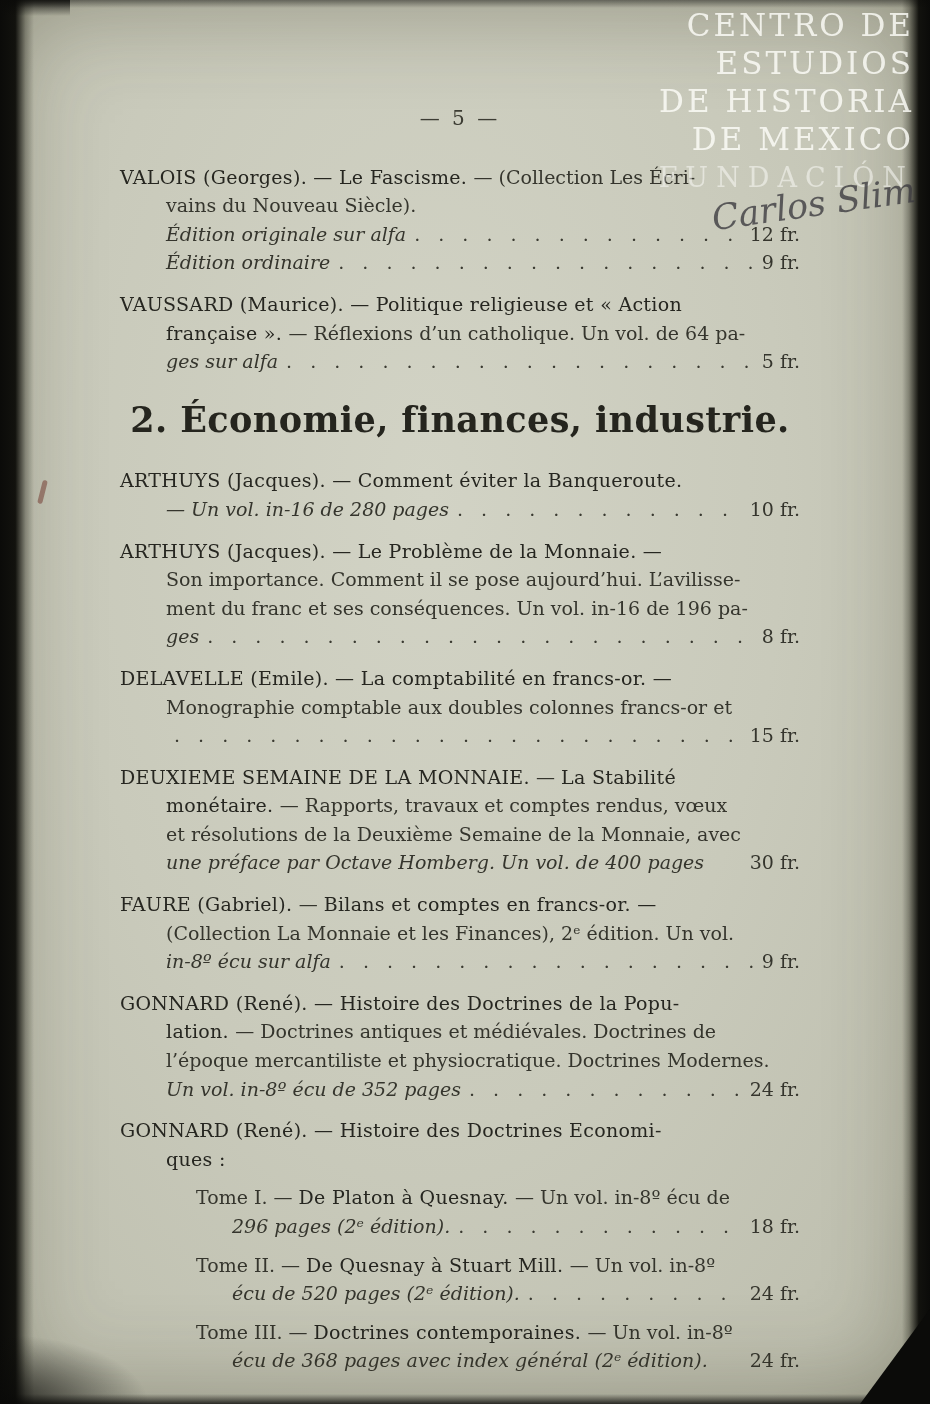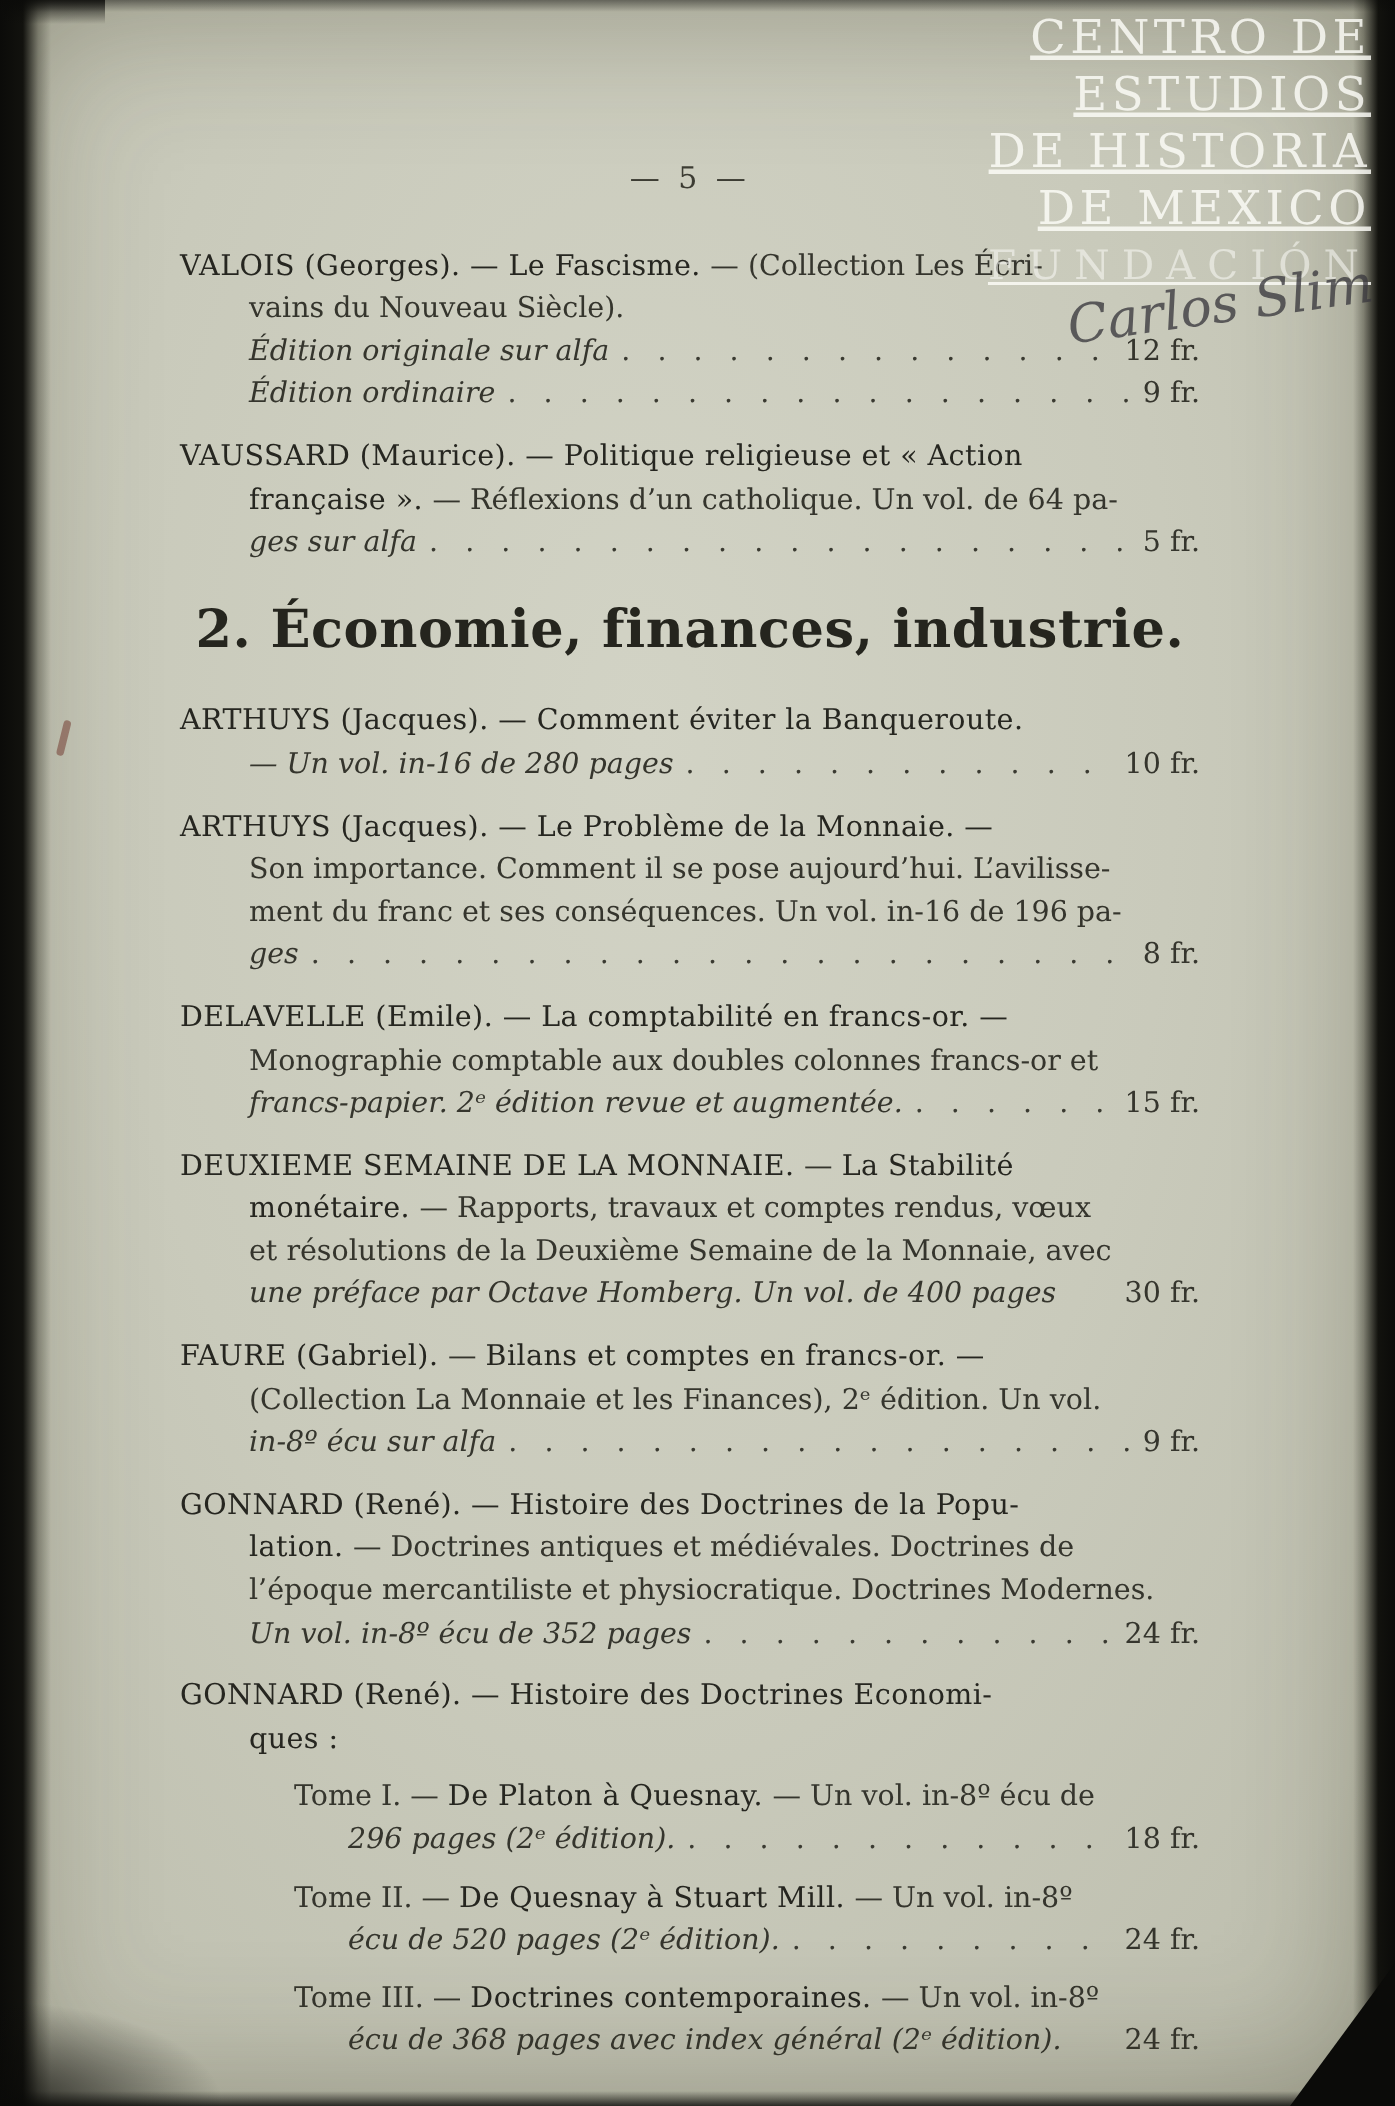--- a/index.html
+++ b/index.html
@@ -29,21 +29,21 @@
   .edge-left{position:absolute;top:0;bottom:0;left:0;width:34px;z-index:3;
     background:linear-gradient(90deg,#0b0b09 0,#12120e 45%,rgba(40,40,30,.35) 75%,rgba(40,40,30,0) 100%);}
   .edge-right{position:absolute;top:0;bottom:0;right:0;width:28px;z-index:3;
     background:linear-gradient(270deg,#0b0b09 0,#12120e 40%,rgba(40,40,30,.35) 75%,rgba(40,40,30,0) 100%);}
   .edge-top{position:absolute;left:0;right:0;top:0;height:8px;z-index:3;background:linear-gradient(180deg,rgba(10,10,8,0.45),rgba(10,10,8,0));}
   .edge-bottom{position:absolute;left:0;right:0;bottom:0;height:10px;z-index:3;background:linear-gradient(0deg,rgba(10,10,8,0.8),rgba(10,10,8,0));}
   .corner-tl{position:absolute;left:0;top:0;width:70px;height:16px;z-index:3;background:linear-gradient(180deg,rgba(11,11,9,0.85),rgba(11,11,9,0));}
   .corner-bl{position:absolute;left:0;bottom:0;width:150px;height:70px;z-index:3;background:radial-gradient(ellipse at 0% 100%,rgba(10,10,8,0.8) 0%,rgba(10,10,8,0) 70%);}
   .corner-br{position:absolute;right:0;bottom:0;width:70px;height:95px;z-index:3;background:#0b0b09;clip-path:polygon(100% 0,100% 100%,0 100%);}
   .pen-mark{position:absolute;left:40px;top:480px;width:5px;height:24px;z-index:2;background:rgba(110,50,40,0.5);transform:rotate(14deg);border-radius:3px;}
-  .watermark{position:absolute;top:6px;right:16px;z-index:4;text-align:right;color:rgba(252,252,248,0.82);pointer-events:none;text-decoration:underline;}
+  .watermark{position:absolute;top:6px;right:16px;z-index:4;text-align:right;color:rgba(252,252,248,0.82);pointer-events:none;}
   .wm-line{font-size:31px;line-height:38px;letter-spacing:3px;}
   .wm-foundation{font-size:27px;line-height:36px;letter-spacing:8px;color:rgba(250,250,246,0.55);margin-top:2px;}
   .signature{position:absolute;top:184px;right:14px;z-index:4;font-size:35px;font-style:italic;
     color:rgba(58,56,62,0.78);transform:rotate(-8deg);font-family:"DejaVu Serif","Liberation Serif",serif;}
 </style>
 </head>
 <body>
 
 <div class="page">
 
@@ -89,21 +89,20 @@
           <div class="line ind1 leader">
             <span class="txt"><span class="r">ges</span></span>
             <span class="dots"></span>
             <span class="price">8 fr.</span>
           </div>
         </div>
         <div class="entry">
           <div class="line ind0"><span class="txt"><span class="b">DELAVELLE (Emile). — La comptabilité en francs-or. —</span></span></div>
           <div class="line ind1"><span class="txt"><span class="r">Monographie comptable aux doubles colonnes francs-or et</span></span></div>
           <div class="line ind1 leader">
-            <span class="txt"><span class="r">francs-papier. 2ᵉ édition revue et augmentée.</span></span>
             <span class="dots"></span>
             <span class="price">15 fr.</span>
           </div>
         </div>
         <div class="entry">
           <div class="line ind0"><span class="txt"><span class="b">DEUXIEME SEMAINE DE LA MONNAIE. </span><span class="r">— </span><span class="b">La Stabilité</span></span></div>
           <div class="line ind1"><span class="txt"><span class="b">monétaire. </span><span class="r">— Rapports, travaux et comptes rendus, vœux</span></span></div>
           <div class="line ind1"><span class="txt"><span class="r">et résolutions de la Deuxième Semaine de la Monnaie, avec</span></span></div>
           <div class="line ind1 leader">
             <span class="txt"><span class="r">une préface par Octave Homberg. Un vol. de 400 pages</span></span>

